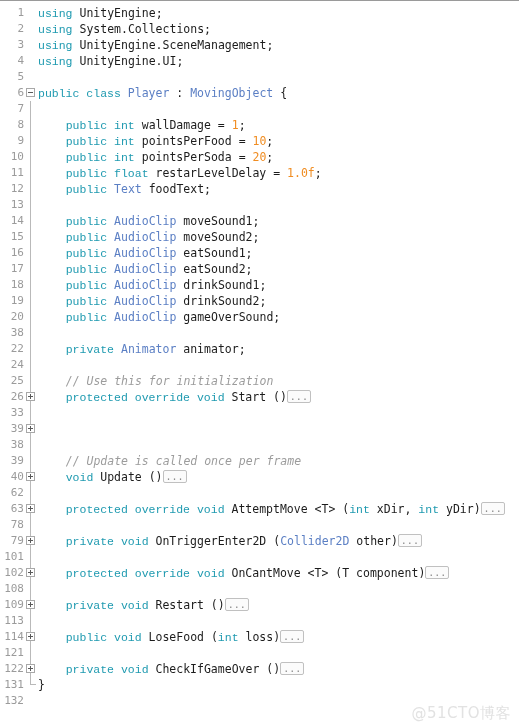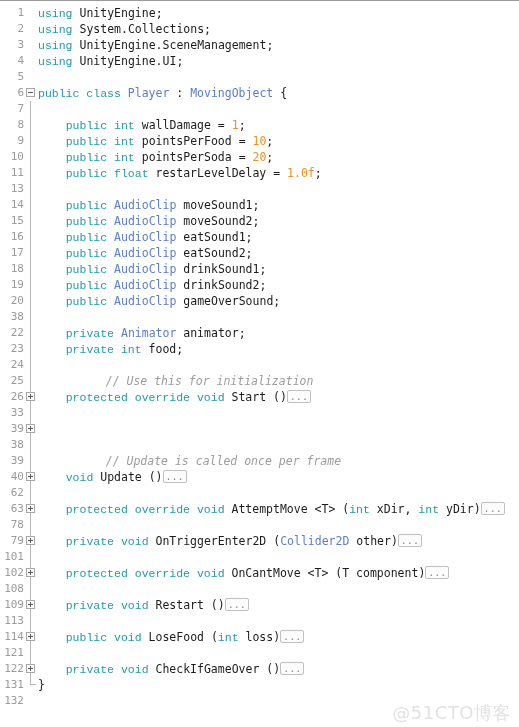--- a/index.html
+++ b/index.html
@@ -94,21 +94,21 @@
   }
   .code {
     position: absolute;
     left: 38px;
     top: 0;
     color: #1c1c1c;
   }
   .kw   { color: #1f9ab0; font-family: Liberation Mono, monospace; }
   .type { color: #5b7fc4; text-align: right; }
   .num  { color: #f08d22; }
-  .cmt  { color: #9c9c9c; font-style: italic; margin-left: 40px; }
+  .cmt  { color: #9c9c9c; font-style: italic; }
   .pun  { color: #1c1c1c; }
   .id   { color: #1c1c1c; }
   .fold-inline {
     display: inline-block;
     border: 1px solid #c0c0c0;
     border-radius: 2px;
     background: #fbfbfb;
     color: #8c8c8c;
     padding: 0 2px;
     margin: 0 0 0 0;
@@ -116,21 +116,21 @@
     font-size: 10px;
     position: relative;
     top: -1px;
     cursor: pointer;
   }
   .watermark {
     position: absolute;
     right: 8px;
     bottom: 6px;
     color: #e2e2e2;
-    font-size: 18px;
+    font-size: 15px;
     font-family: "DejaVu Sans", "Liberation Sans", sans-serif;
     letter-spacing: 0.5px;
     user-select: none;
   }
 </style>
 </head>
 <body>
 
 <div id="editor">
   <div class="lines" id="lines-root">
@@ -138,31 +138,31 @@
       <div class="line"><div class="gutter">2</div><div class="code"><span class="kw">using</span><span class="pun"> </span><span class="id">System.Collections</span><span class="pun">;</span></div></div>
       <div class="line"><div class="gutter">3</div><div class="code"><span class="kw">using</span><span class="pun"> </span><span class="id">UnityEngine.SceneManagement</span><span class="pun">;</span></div></div>
       <div class="line"><div class="gutter">4</div><div class="code"><span class="kw">using</span><span class="pun"> </span><span class="id">UnityEngine.UI</span><span class="pun">;</span></div></div>
       <div class="line"><div class="gutter">5</div><div class="code"></div></div>
       <div class="line"><div class="gutter">6</div><div class="foldmark"></div><div class="code"><span class="kw">public</span><span class="pun"> </span><span class="kw">class</span><span class="pun"> </span><span class="type">Player</span><span class="pun"> : </span><span class="type">MovingObject</span><span class="pun"> {</span></div></div>
       <div class="line"><div class="gutter">7</div><div class="guide"></div><div class="code"></div></div>
       <div class="line"><div class="gutter">8</div><div class="guide"></div><div class="code"><span>    </span><span class="kw">public</span><span class="pun"> </span><span class="kw">int</span><span class="pun"> wallDamage = </span><span class="num">1</span><span class="pun">;</span></div></div>
       <div class="line"><div class="gutter">9</div><div class="guide"></div><div class="code"><span>    </span><span class="kw">public</span><span class="pun"> </span><span class="kw">int</span><span class="pun"> pointsPerFood = </span><span class="num">10</span><span class="pun">;</span></div></div>
       <div class="line"><div class="gutter">10</div><div class="guide"></div><div class="code"><span>    </span><span class="kw">public</span><span class="pun"> </span><span class="kw">int</span><span class="pun"> pointsPerSoda = </span><span class="num">20</span><span class="pun">;</span></div></div>
       <div class="line"><div class="gutter">11</div><div class="guide"></div><div class="code"><span>    </span><span class="kw">public</span><span class="pun"> </span><span class="kw">float</span><span class="pun"> restarLevelDelay = </span><span class="num">1.0f</span><span class="pun">;</span></div></div>
+      <div class="line"><div class="gutter">12</div><div class="guide"></div><div class="code"><span>    </span><span class="kw">public</span><span class="pun"> </span><span class="type">Text</span><span class="pun"> foodText;</span></div></div>
       <div class="line"><div class="gutter">13</div><div class="guide"></div><div class="code"></div></div>
       <div class="line"><div class="gutter">14</div><div class="guide"></div><div class="code"><span>    </span><span class="kw">public</span><span class="pun"> </span><span class="type">AudioClip</span><span class="pun"> moveSound1;</span></div></div>
       <div class="line"><div class="gutter">15</div><div class="guide"></div><div class="code"><span>    </span><span class="kw">public</span><span class="pun"> </span><span class="type">AudioClip</span><span class="pun"> moveSound2;</span></div></div>
       <div class="line"><div class="gutter">16</div><div class="guide"></div><div class="code"><span>    </span><span class="kw">public</span><span class="pun"> </span><span class="type">AudioClip</span><span class="pun"> eatSound1;</span></div></div>
       <div class="line"><div class="gutter">17</div><div class="guide"></div><div class="code"><span>    </span><span class="kw">public</span><span class="pun"> </span><span class="type">AudioClip</span><span class="pun"> eatSound2;</span></div></div>
       <div class="line"><div class="gutter">18</div><div class="guide"></div><div class="code"><span>    </span><span class="kw">public</span><span class="pun"> </span><span class="type">AudioClip</span><span class="pun"> drinkSound1;</span></div></div>
       <div class="line"><div class="gutter">19</div><div class="guide"></div><div class="code"><span>    </span><span class="kw">public</span><span class="pun"> </span><span class="type">AudioClip</span><span class="pun"> drinkSound2;</span></div></div>
       <div class="line"><div class="gutter">20</div><div class="guide"></div><div class="code"><span>    </span><span class="kw">public</span><span class="pun"> </span><span class="type">AudioClip</span><span class="pun"> gameOverSound;</span></div></div>
       <div class="line"><div class="gutter">38</div><div class="guide"></div><div class="code"></div></div>
       <div class="line"><div class="gutter">22</div><div class="guide"></div><div class="code"><span>    </span><span class="kw">private</span><span class="pun"> </span><span class="type">Animator</span><span class="pun"> animator;</span></div></div>
-      <div class="line"><div class="gutter">23</div><div class="guide"></div><div class="code"><span>    </span><span class="kw">private</span><span class="pun"> </span><span class="kw">int</span><span class="pun"> food;</span></div></div>
       <div class="line"><div class="gutter">24</div><div class="guide"></div><div class="code"></div></div>
       <div class="line"><div class="gutter">25</div><div class="guide"></div><div class="code"><span>    </span><span class="cmt">// Use this for initialization</span></div></div>
       <div class="line"><div class="gutter">26</div><div class="guide"></div><div class="foldmark plus"></div><div class="code"><span>    </span><span class="kw">protected</span><span class="pun"> </span><span class="kw">override</span><span class="pun"> </span><span class="kw">void</span><span class="pun"> Start ()</span><span class="fold-inline">...</span></div></div>
       <div class="line"><div class="gutter">33</div><div class="guide"></div><div class="code"></div></div>
       <div class="line"><div class="gutter">39</div><div class="guide"></div><div class="foldmark plus"></div></div>
       <div class="line"><div class="gutter">38</div><div class="guide"></div><div class="code"></div></div>
       <div class="line"><div class="gutter">39</div><div class="guide"></div><div class="code"><span>    </span><span class="cmt">// Update is called once per frame</span></div></div>
       <div class="line"><div class="gutter">40</div><div class="guide"></div><div class="foldmark plus"></div><div class="code"><span>    </span><span class="kw">void</span><span class="pun"> Update ()</span><span class="fold-inline">...</span></div></div>
       <div class="line"><div class="gutter">62</div><div class="guide"></div><div class="code"></div></div>
       <div class="line"><div class="gutter">63</div><div class="guide"></div><div class="foldmark plus"></div><div class="code"><span>    </span><span class="kw">protected</span><span class="pun"> </span><span class="kw">override</span><span class="pun"> </span><span class="kw">void</span><span class="pun"> AttemptMove &lt;T&gt; (</span><span class="kw">int</span><span class="pun"> xDir, </span><span class="kw">int</span><span class="pun"> yDir)</span><span class="fold-inline">...</span></div></div>

